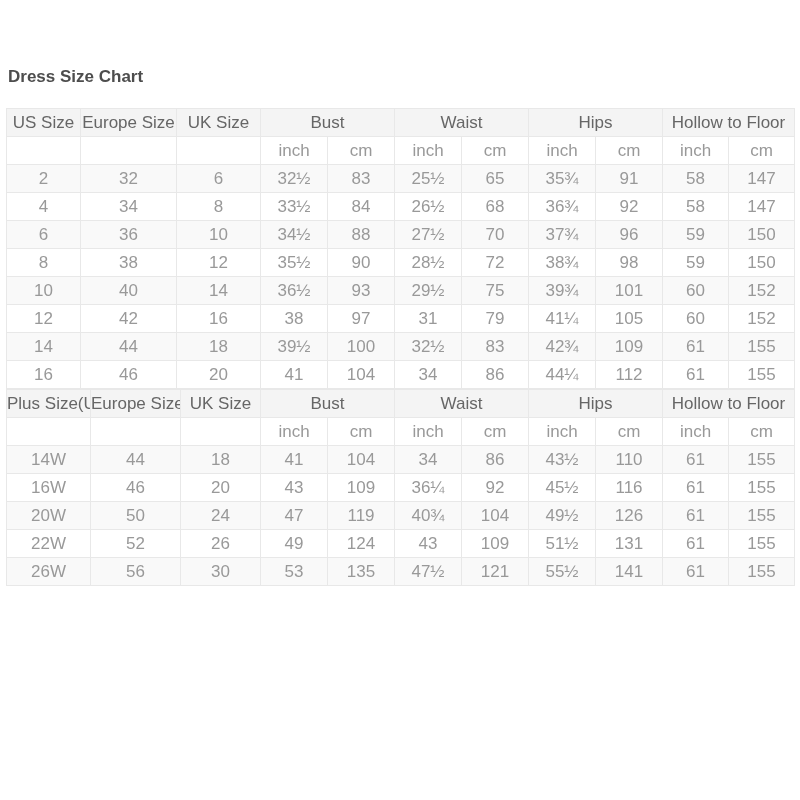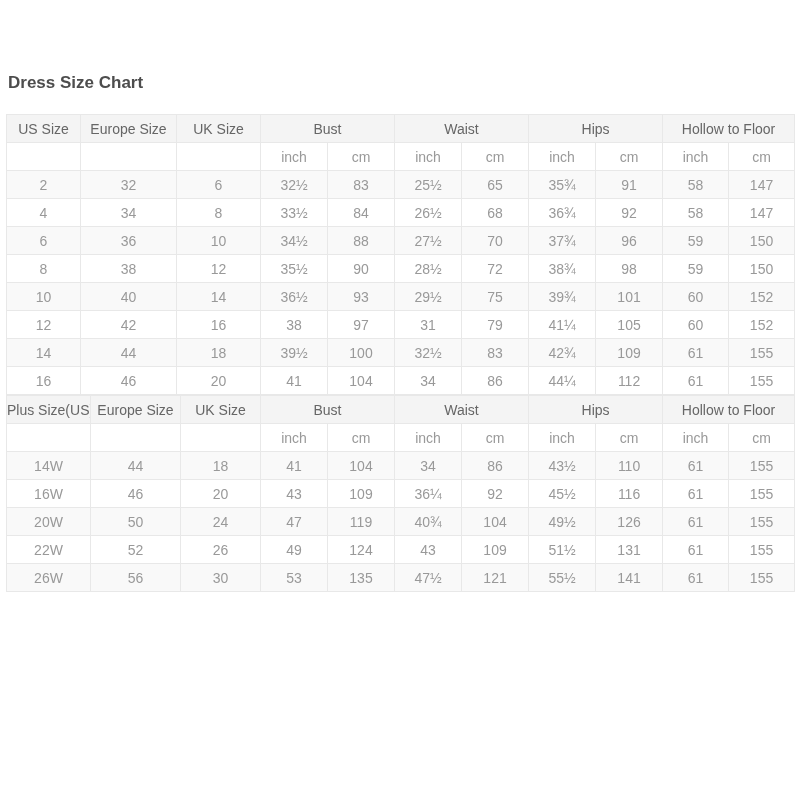--- a/index.html
+++ b/index.html
@@ -7,38 +7,38 @@
     padding: 0;
     background: #ffffff;
   }
   body {
     width: 800px;
     height: 800px;
     font-family: "Liberation Sans", "DejaVu Sans", sans-serif;
     overflow: hidden;
   }
   .page {
-    padding: 16px 6px;
+    padding: 10px 6px;
     box-sizing: border-box;
     width: 636px;
   }
   .chart-heading {
     font-size: 17px;
     font-weight: bold;
     color: var(--heading-text, #4d4d4d);
     margin: 0 0 0 2px;
     line-height: 20px;
   }
   .heading-1 { padding-top: 57px; padding-bottom: 21px; }
   .heading-2 { padding-top: 53px; padding-bottom: 21px; }
   table.size-table {
     border-collapse: collapse;
     table-layout: fixed;
     width: 788px;
-    font-size: 14px;
+    font-size: 17px;
   }
   table.size-table th,
   table.size-table td {
     border: 1px solid var(--border-color, #e8e8e8);
     text-align: center;
     vertical-align: middle;
     height: 27px;
     padding: 0;
     font-weight: normal;
     overflow: hidden;

